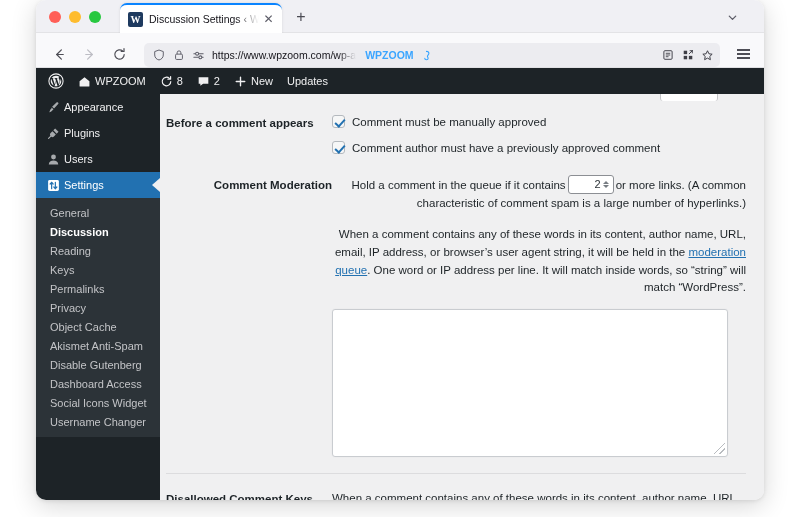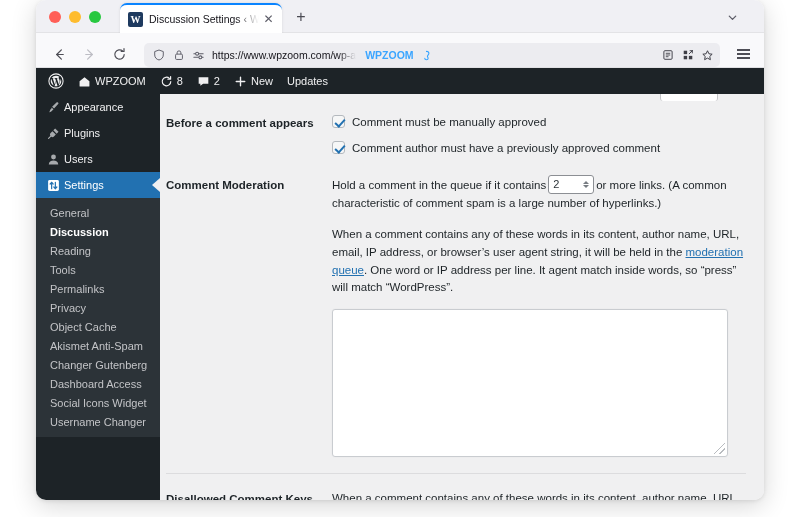--- a/index.html
+++ b/index.html
@@ -213,21 +213,21 @@
     border-left: 1px solid #c3c4c7;
     border-right: 1px solid #c3c4c7;
     border-radius: 0 0 3px 3px;
   }
 
   #settings-form {
     position: absolute; left: 0; top: 12px; right: 0;
     padding: 0 18px 0 6px;
   }
   .form-row { display: flex; align-items: flex-start; padding: 8px 0 6px 0; }
-  .form-row.row-moderation { padding-top: 14px; }
+  .form-row.row-moderation { padding-top: 14px; text-align: right; }
   .form-row.row-disallowed { padding-top: 16px; }
   .row-label {
     width: 166px; flex: 0 0 166px;
     font-size: 11.5px; font-weight: bold; color: #1d2327;
     padding-top: 1px; line-height: 1.5;
   }
   .row-field { flex: 1 1 auto; min-width: 0; font-size: 11.5px; color: #1d2327; }
 
   .checkbox-line {
     display: flex; align-items: flex-start; gap: 7px;
@@ -499,26 +499,26 @@
                 <path d="M3.4 5.4 5 3.6l1.6 1.8M10.6 8.6 9 10.4 7.4 8.6" stroke="#2271b1" stroke-width="1.3" stroke-linecap="round" stroke-linejoin="round"></path>
               </svg>
           </span>
           <span>Settings</span>
         </div>
 
         <div id="submenu">
           <a class="submenu-item">General</a>
           <a class="submenu-item current">Discussion</a>
           <a class="submenu-item">Reading</a>
-          <a class="submenu-item">Tools</a>
+          <a class="submenu-item">Keys</a>
           <a class="submenu-item">Permalinks</a>
           <a class="submenu-item">Privacy</a>
           <a class="submenu-item">Object Cache</a>
           <a class="submenu-item">Akismet Anti-Spam</a>
-          <a class="submenu-item">Changer Gutenberg</a>
+          <a class="submenu-item">Disable Gutenberg</a>
           <a class="submenu-item">Dashboard Access</a>
           <a class="submenu-item">Social Icons Widget</a>
           <a class="submenu-item">Username Changer</a>
         </div>
       </div>
 
       <div id="wpcontent">
         <div id="screen-meta-tab"></div>
 
         <div id="settings-form">
@@ -546,21 +546,21 @@
                     <span class="num-spinner">
                       <i class="up"></i>
                       <i class="down"></i>
                     </span>
                   </span><span>or more links. (A common</span>
                 <div>characteristic of comment spam is a large number of hyperlinks.)</div>
               </div>
 
               <div class="mod-para second">
                 <span>When a comment contains any of these words in its content, author name, URL, email, IP address, or browser’s user agent string, it will be held in the</span>
-                <a class="mod-link">moderation queue</a><span>. One word or IP address per line. It agent match inside words, so “press” will match “WordPress”.</span>
+                <a class="mod-link">moderation queue</a><span>. One word or IP address per line. It will match inside words, so “string” will match “WordPress”.</span>
               </div>
 
               <div class="wp-textarea">
                 <span class="resize-grip"></span>
               </div>
             </div>
           </div>
 
           <div class="row-divider"></div>
 

